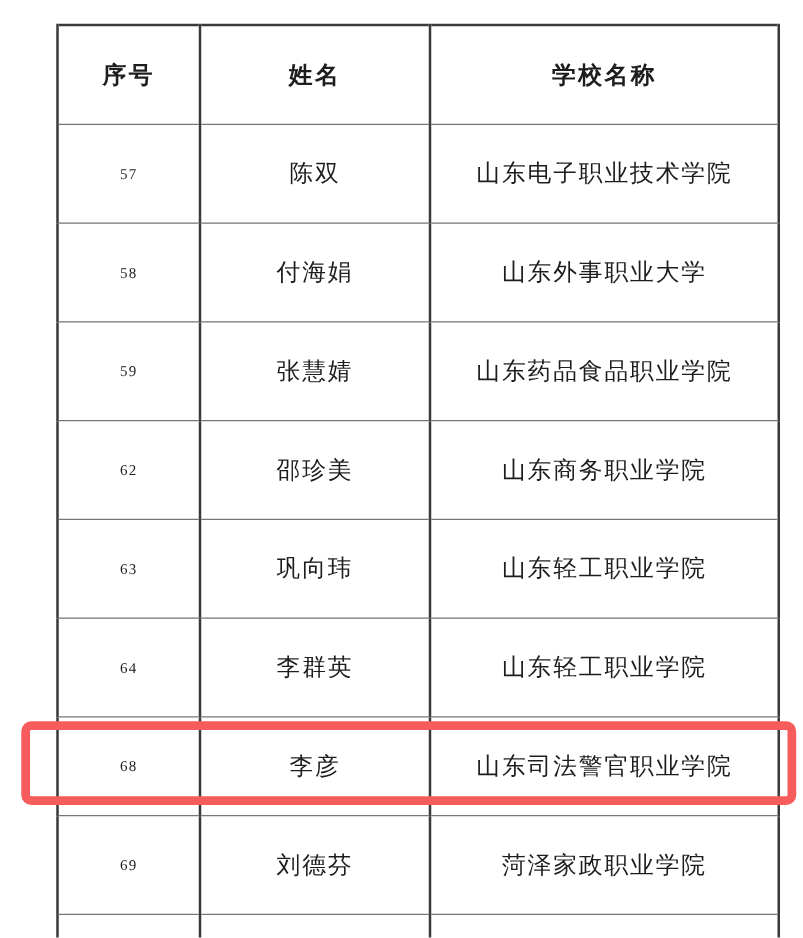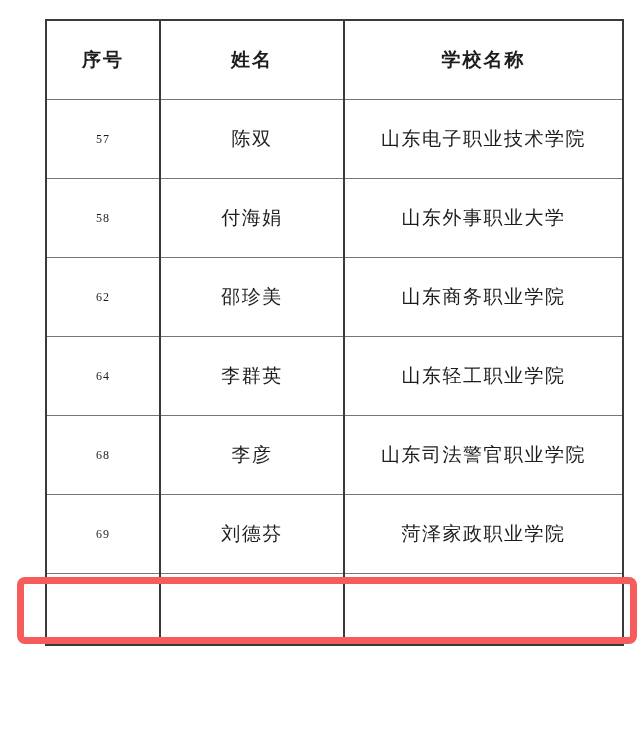--- a/index.html
+++ b/index.html
@@ -90,23 +90,33 @@
     <td class="cell-no">57</td>
     <td class="cell-name">陈双</td>
     <td class="cell-school">山东电子职业技术学院</td>
   </tr>
         <tr>
     <td class="cell-no">58</td>
     <td class="cell-name">付海娟</td>
     <td class="cell-school">山东外事职业大学</td>
   </tr>
         <tr>
+    <td class="cell-no">59</td>
+    <td class="cell-name">张慧婧</td>
+    <td class="cell-school">山东药品食品职业学院</td>
+  </tr>
+        <tr>
     <td class="cell-no">62</td>
     <td class="cell-name">邵珍美</td>
     <td class="cell-school">山东商务职业学院</td>
+  </tr>
+        <tr>
+    <td class="cell-no">63</td>
+    <td class="cell-name">巩向玮</td>
+    <td class="cell-school">山东轻工职业学院</td>
   </tr>
         <tr>
     <td class="cell-no">64</td>
     <td class="cell-name">李群英</td>
     <td class="cell-school">山东轻工职业学院</td>
   </tr>
         <tr class="hl-row">
     <td class="cell-no">68</td>
     <td class="cell-name">李彦</td>
     <td class="cell-school">山东司法警官职业学院</td>

